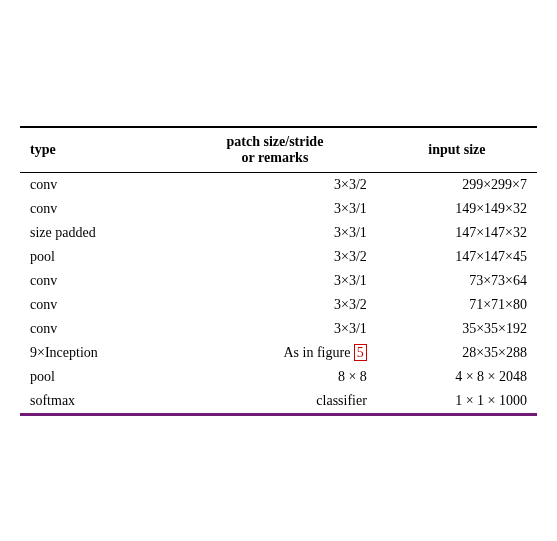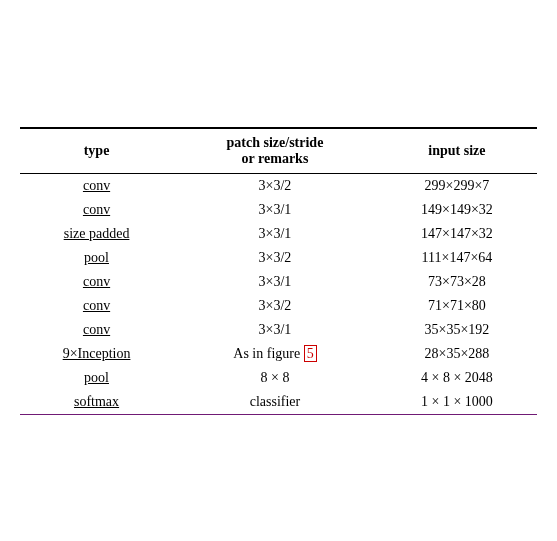--- a/index.html
+++ b/index.html
@@ -31,35 +31,34 @@
 
     thead tr th {
       border-top: 2px solid #000;
       border-bottom: 1px solid #000;
       padding: 6px 10px;
       text-align: center;
       font-weight: bold;
     }
 
     thead tr th:first-child {
-      text-align: center;
+      text-align: left;
     }
 
     tbody tr td {
       padding: 4px 10px;
-      text-align: center;
+      text-align: right;
     }
 
     tbody tr td:first-child {
-      text-align: center;
-      text-decoration: underline;
+      text-align: left;
     }
 
     tbody tr:last-child td {
-      border-bottom: 1px solid #701a75;
+      border-bottom: 3px solid #701a75;
       margin-top: 7px;
     }
 
     .highlight-box {
       display: inline;
       border: 1.5px solid #cc0000;
       padding: 0 2px;
       color: #cc0000;
     }
   </style>
@@ -89,26 +88,26 @@
         <td>149×149×32</td>
       </tr>
       <tr>
         <td>size padded</td>
         <td>3×3/1</td>
         <td>147×147×32</td>
       </tr>
       <tr>
         <td>pool</td>
         <td>3×3/2</td>
-        <td>111×147×64</td>
+        <td>147×147×45</td>
       </tr>
       <tr>
         <td>conv</td>
         <td>3×3/1</td>
-        <td>73×73×28</td>
+        <td>73×73×64</td>
       </tr>
       <tr>
         <td>conv</td>
         <td>3×3/2</td>
         <td>71×71×80</td>
       </tr>
       <tr>
         <td>conv</td>
         <td>3×3/1</td>
         <td>35×35×192</td>

